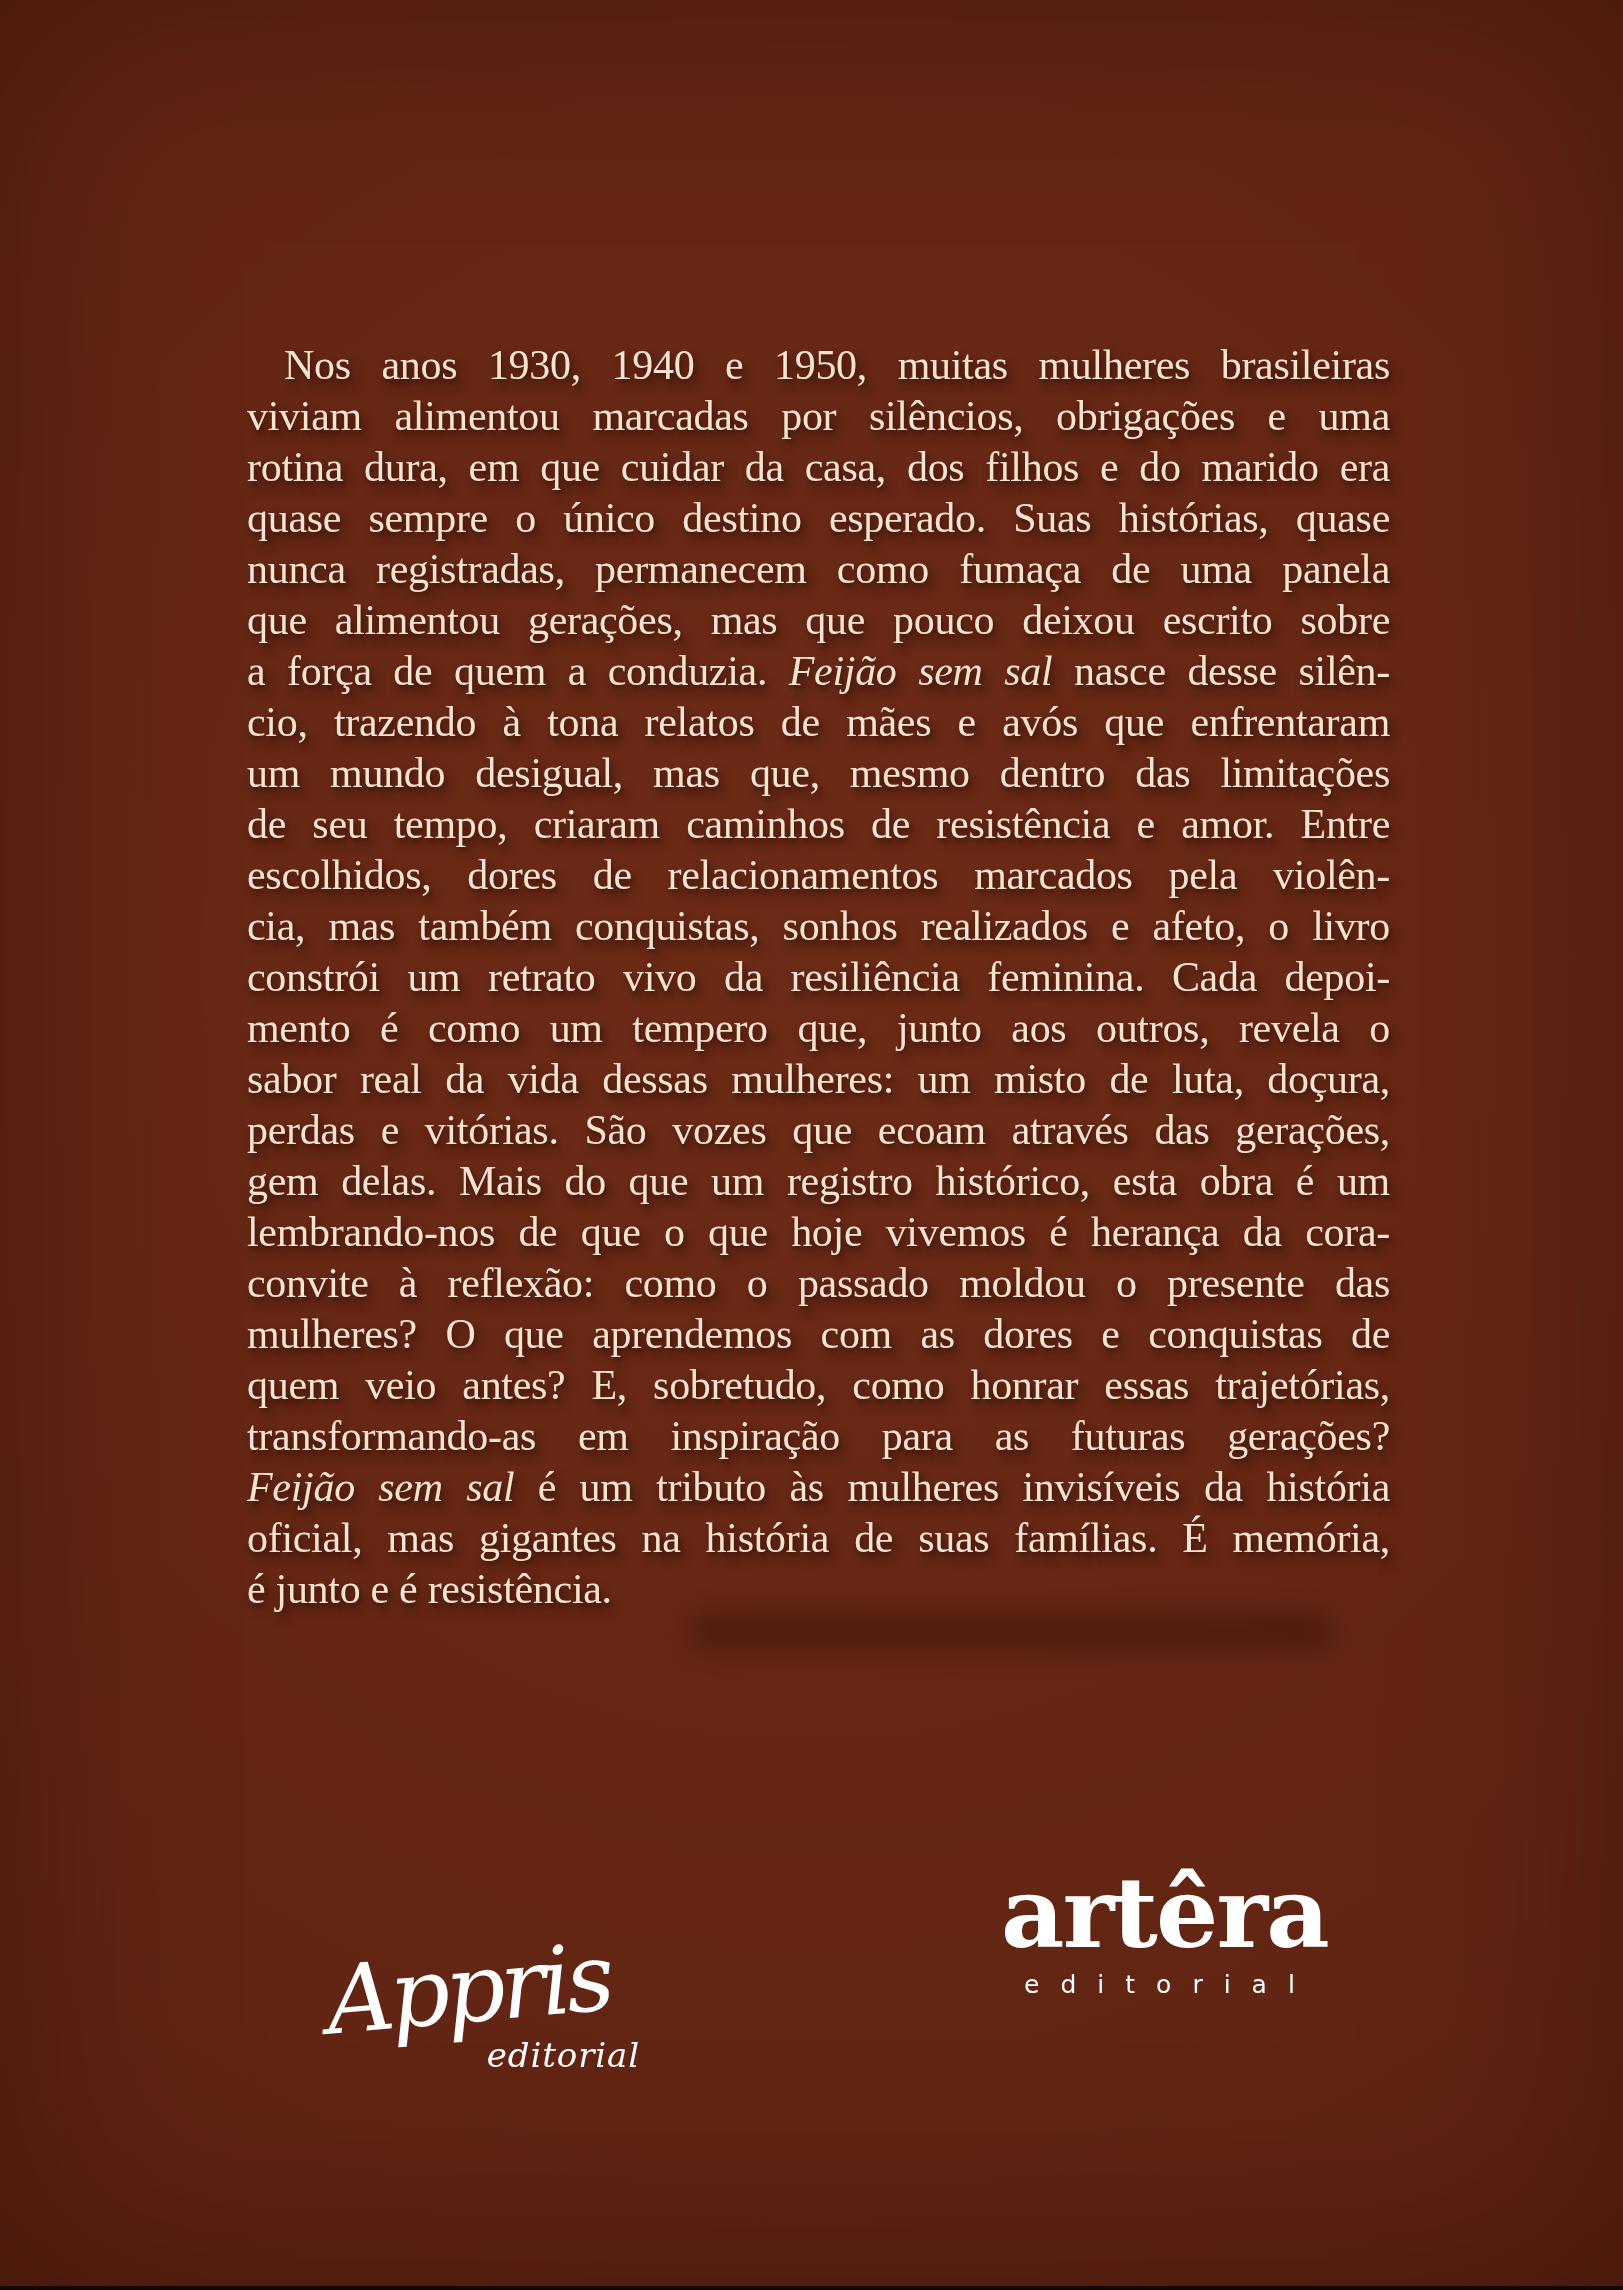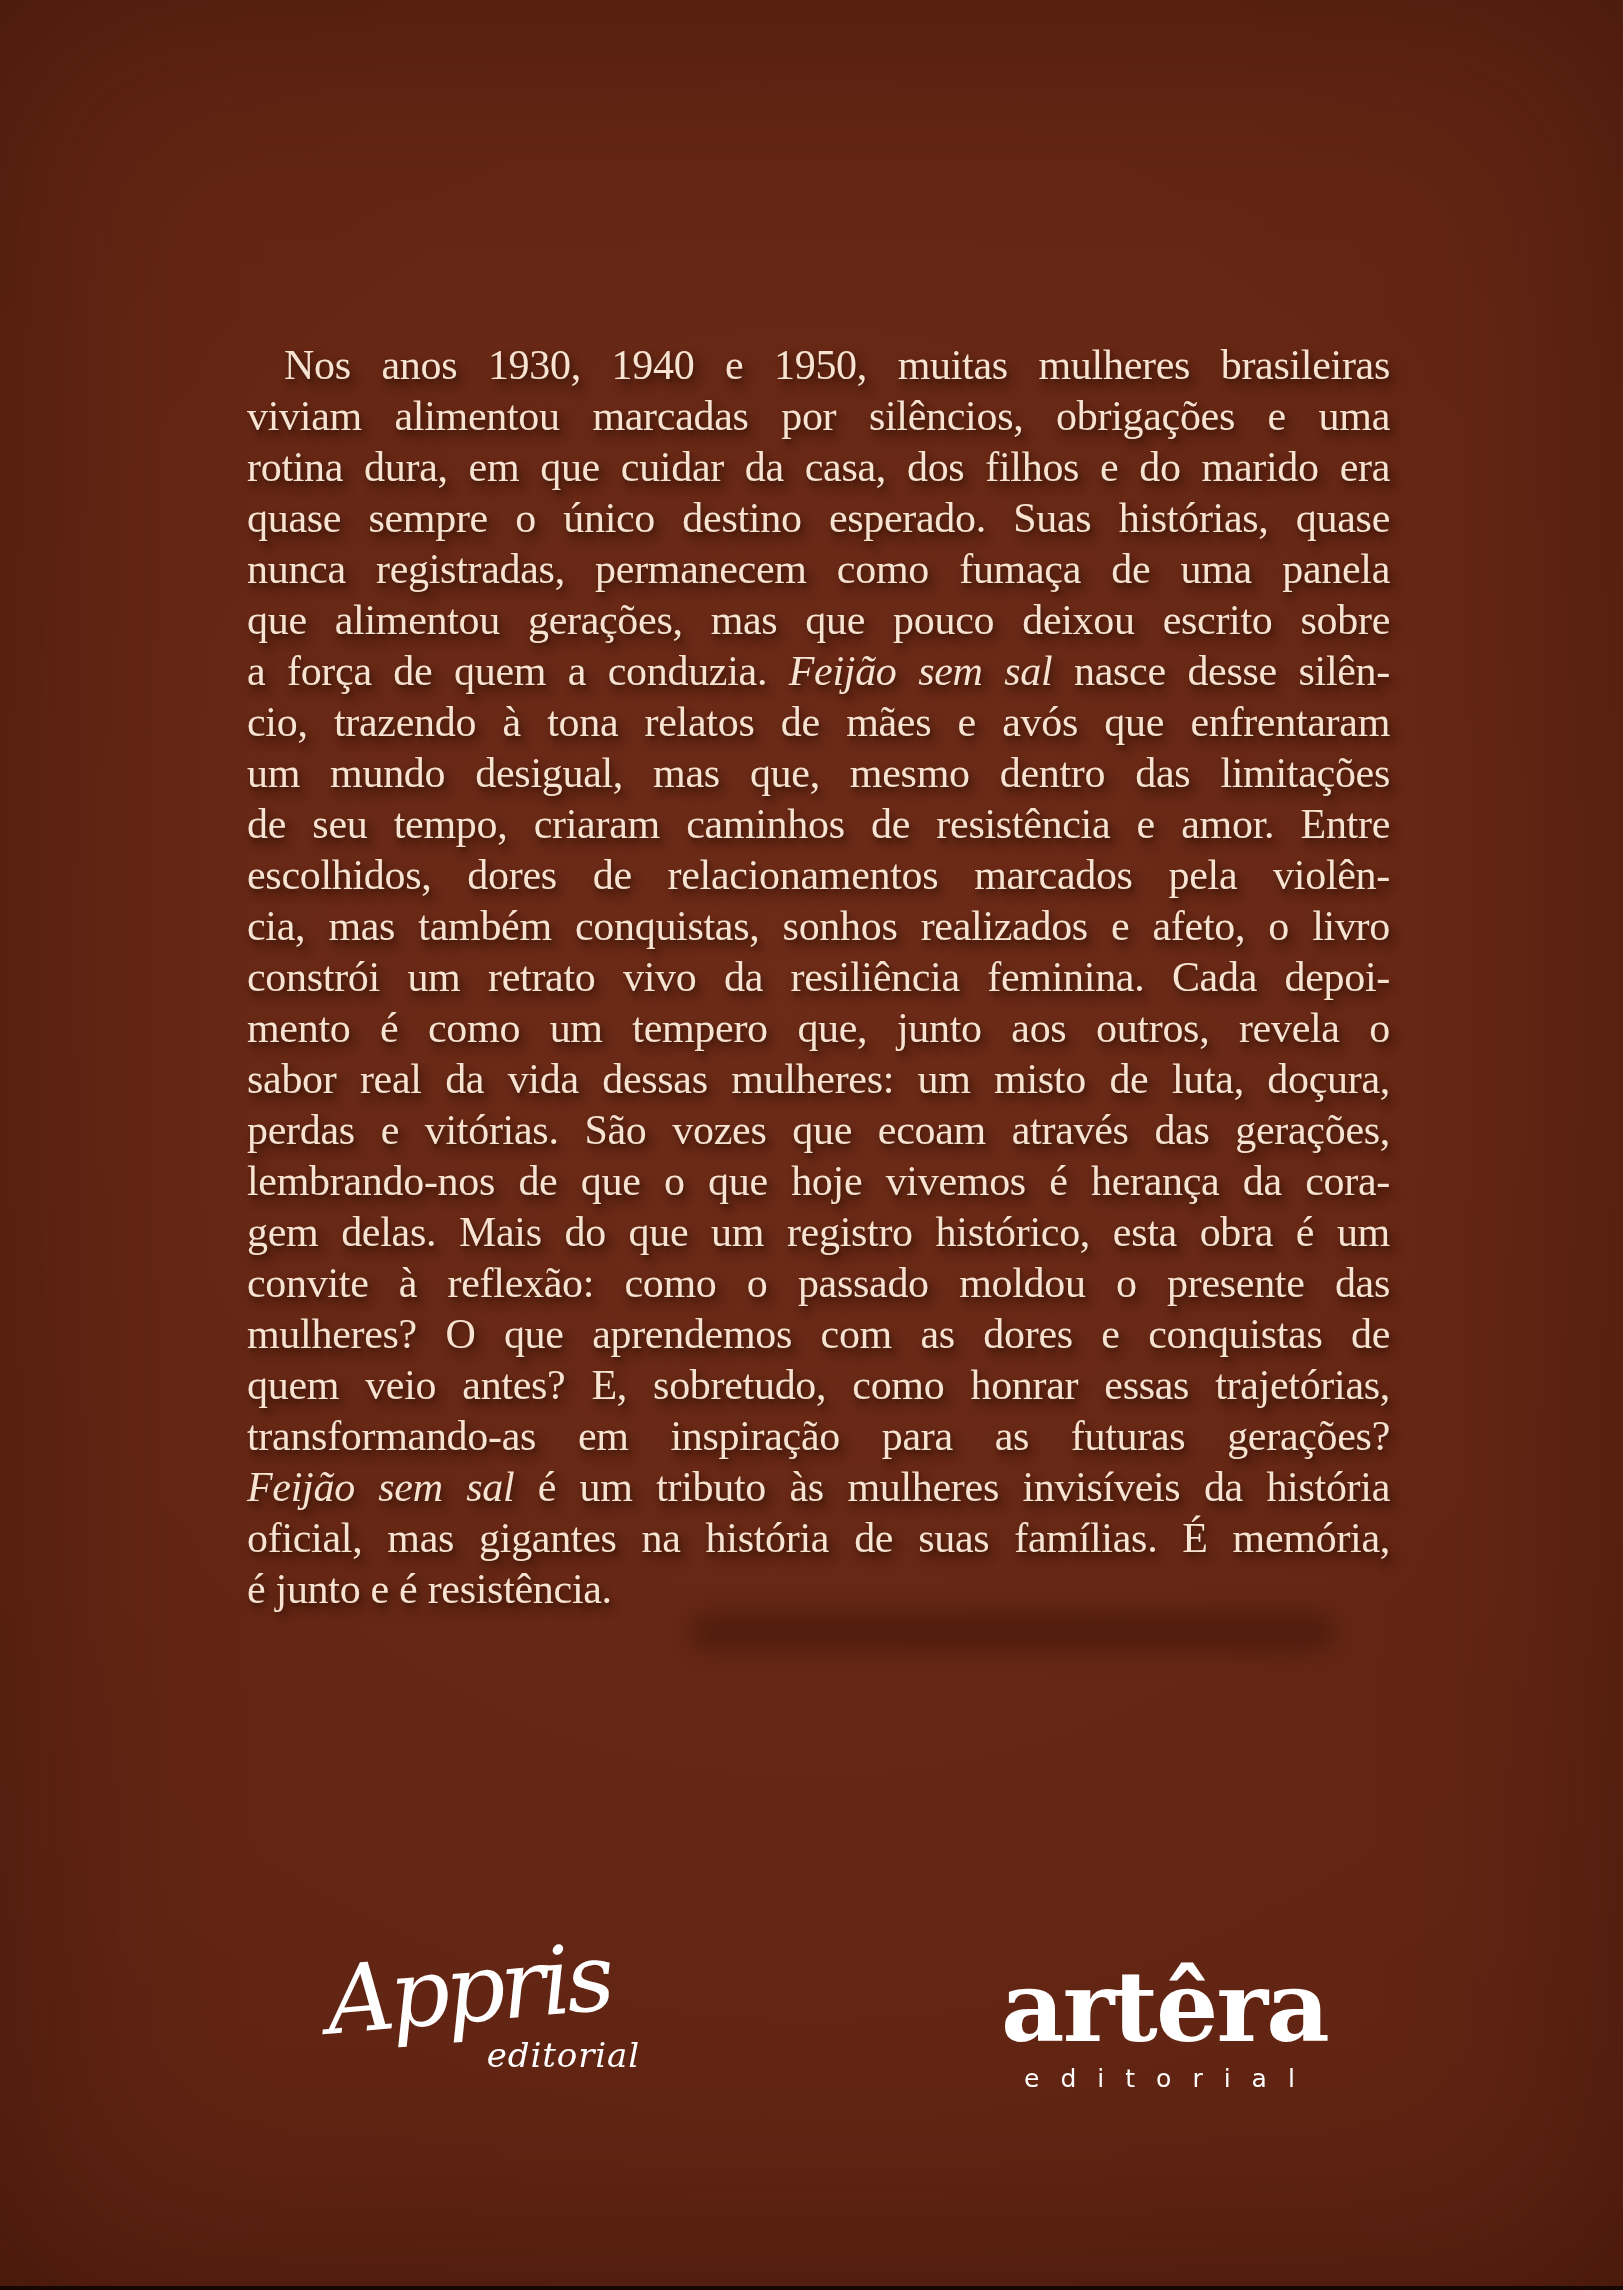--- a/index.html
+++ b/index.html
@@ -61,21 +61,21 @@
     font-family:"DejaVu Serif", serif;
     font-style:italic;
     font-size:34px;line-height:35px;
     text-align:right;
     margin-top:-14.8px;
     padding-right:13px;
     letter-spacing:0.9px;
   }
   
   .artera{
-    position:absolute;left:989px;top:1955px;width:351px;height:166px;
+    position:absolute;left:989px;top:1861px;width:351px;height:166px;
     color:var(--logo);
   }
   .artera-name{
     font-family:"DejaVu Serif", serif;
     font-weight:bold;
     font-size:98px;line-height:103px;
     letter-spacing:-1.8px;
     text-align:center;
   }
   .artera-sub{
@@ -106,22 +106,22 @@
       <div class="line"><span>a força de quem a conduzia. </span><i>Feijão sem sal</i><span> nasce desse silên-</span></div>
       <div class="line"><span>cio, trazendo à tona relatos de mães e avós que enfrentaram</span></div>
       <div class="line"><span>um mundo desigual, mas que, mesmo dentro das limitações</span></div>
       <div class="line"><span>de seu tempo, criaram caminhos de resistência e amor. Entre</span></div>
       <div class="line"><span>escolhidos, dores de relacionamentos marcados pela violên-</span></div>
       <div class="line"><span>cia, mas também conquistas, sonhos realizados e afeto, o livro</span></div>
       <div class="line"><span>constrói um retrato vivo da resiliência feminina. Cada depoi-</span></div>
       <div class="line"><span>mento é como um tempero que, junto aos outros, revela o</span></div>
       <div class="line"><span>sabor real da vida dessas mulheres: um misto de luta, doçura,</span></div>
       <div class="line"><span>perdas e vitórias. São vozes que ecoam através das gerações,</span></div>
+      <div class="line"><span>gem delas. Mais do que um registro histórico, esta obra é um</span></div>
       <div class="line"><span>lembrando-nos de que o que hoje vivemos é herança da cora-</span></div>
-      <div class="line"><span>gem delas. Mais do que um registro histórico, esta obra é um</span></div>
       <div class="line"><span>convite à reflexão: como o passado moldou o presente das</span></div>
       <div class="line"><span>mulheres? O que aprendemos com as dores e conquistas de</span></div>
       <div class="line"><span>quem veio antes? E, sobretudo, como honrar essas trajetórias,</span></div>
       <div class="line"><span>transformando-as em inspiração para as futuras gerações?</span></div>
       <div class="line"><i>Feijão sem sal</i><span> é um tributo às mulheres invisíveis da história</span></div>
       <div class="line"><span>oficial, mas gigantes na história de suas famílias. É memória,</span></div>
       <div class="line last"><span>é junto e é resistência.</span></div>
     </div>
 
   <div class="ghost-shadow"></div>

